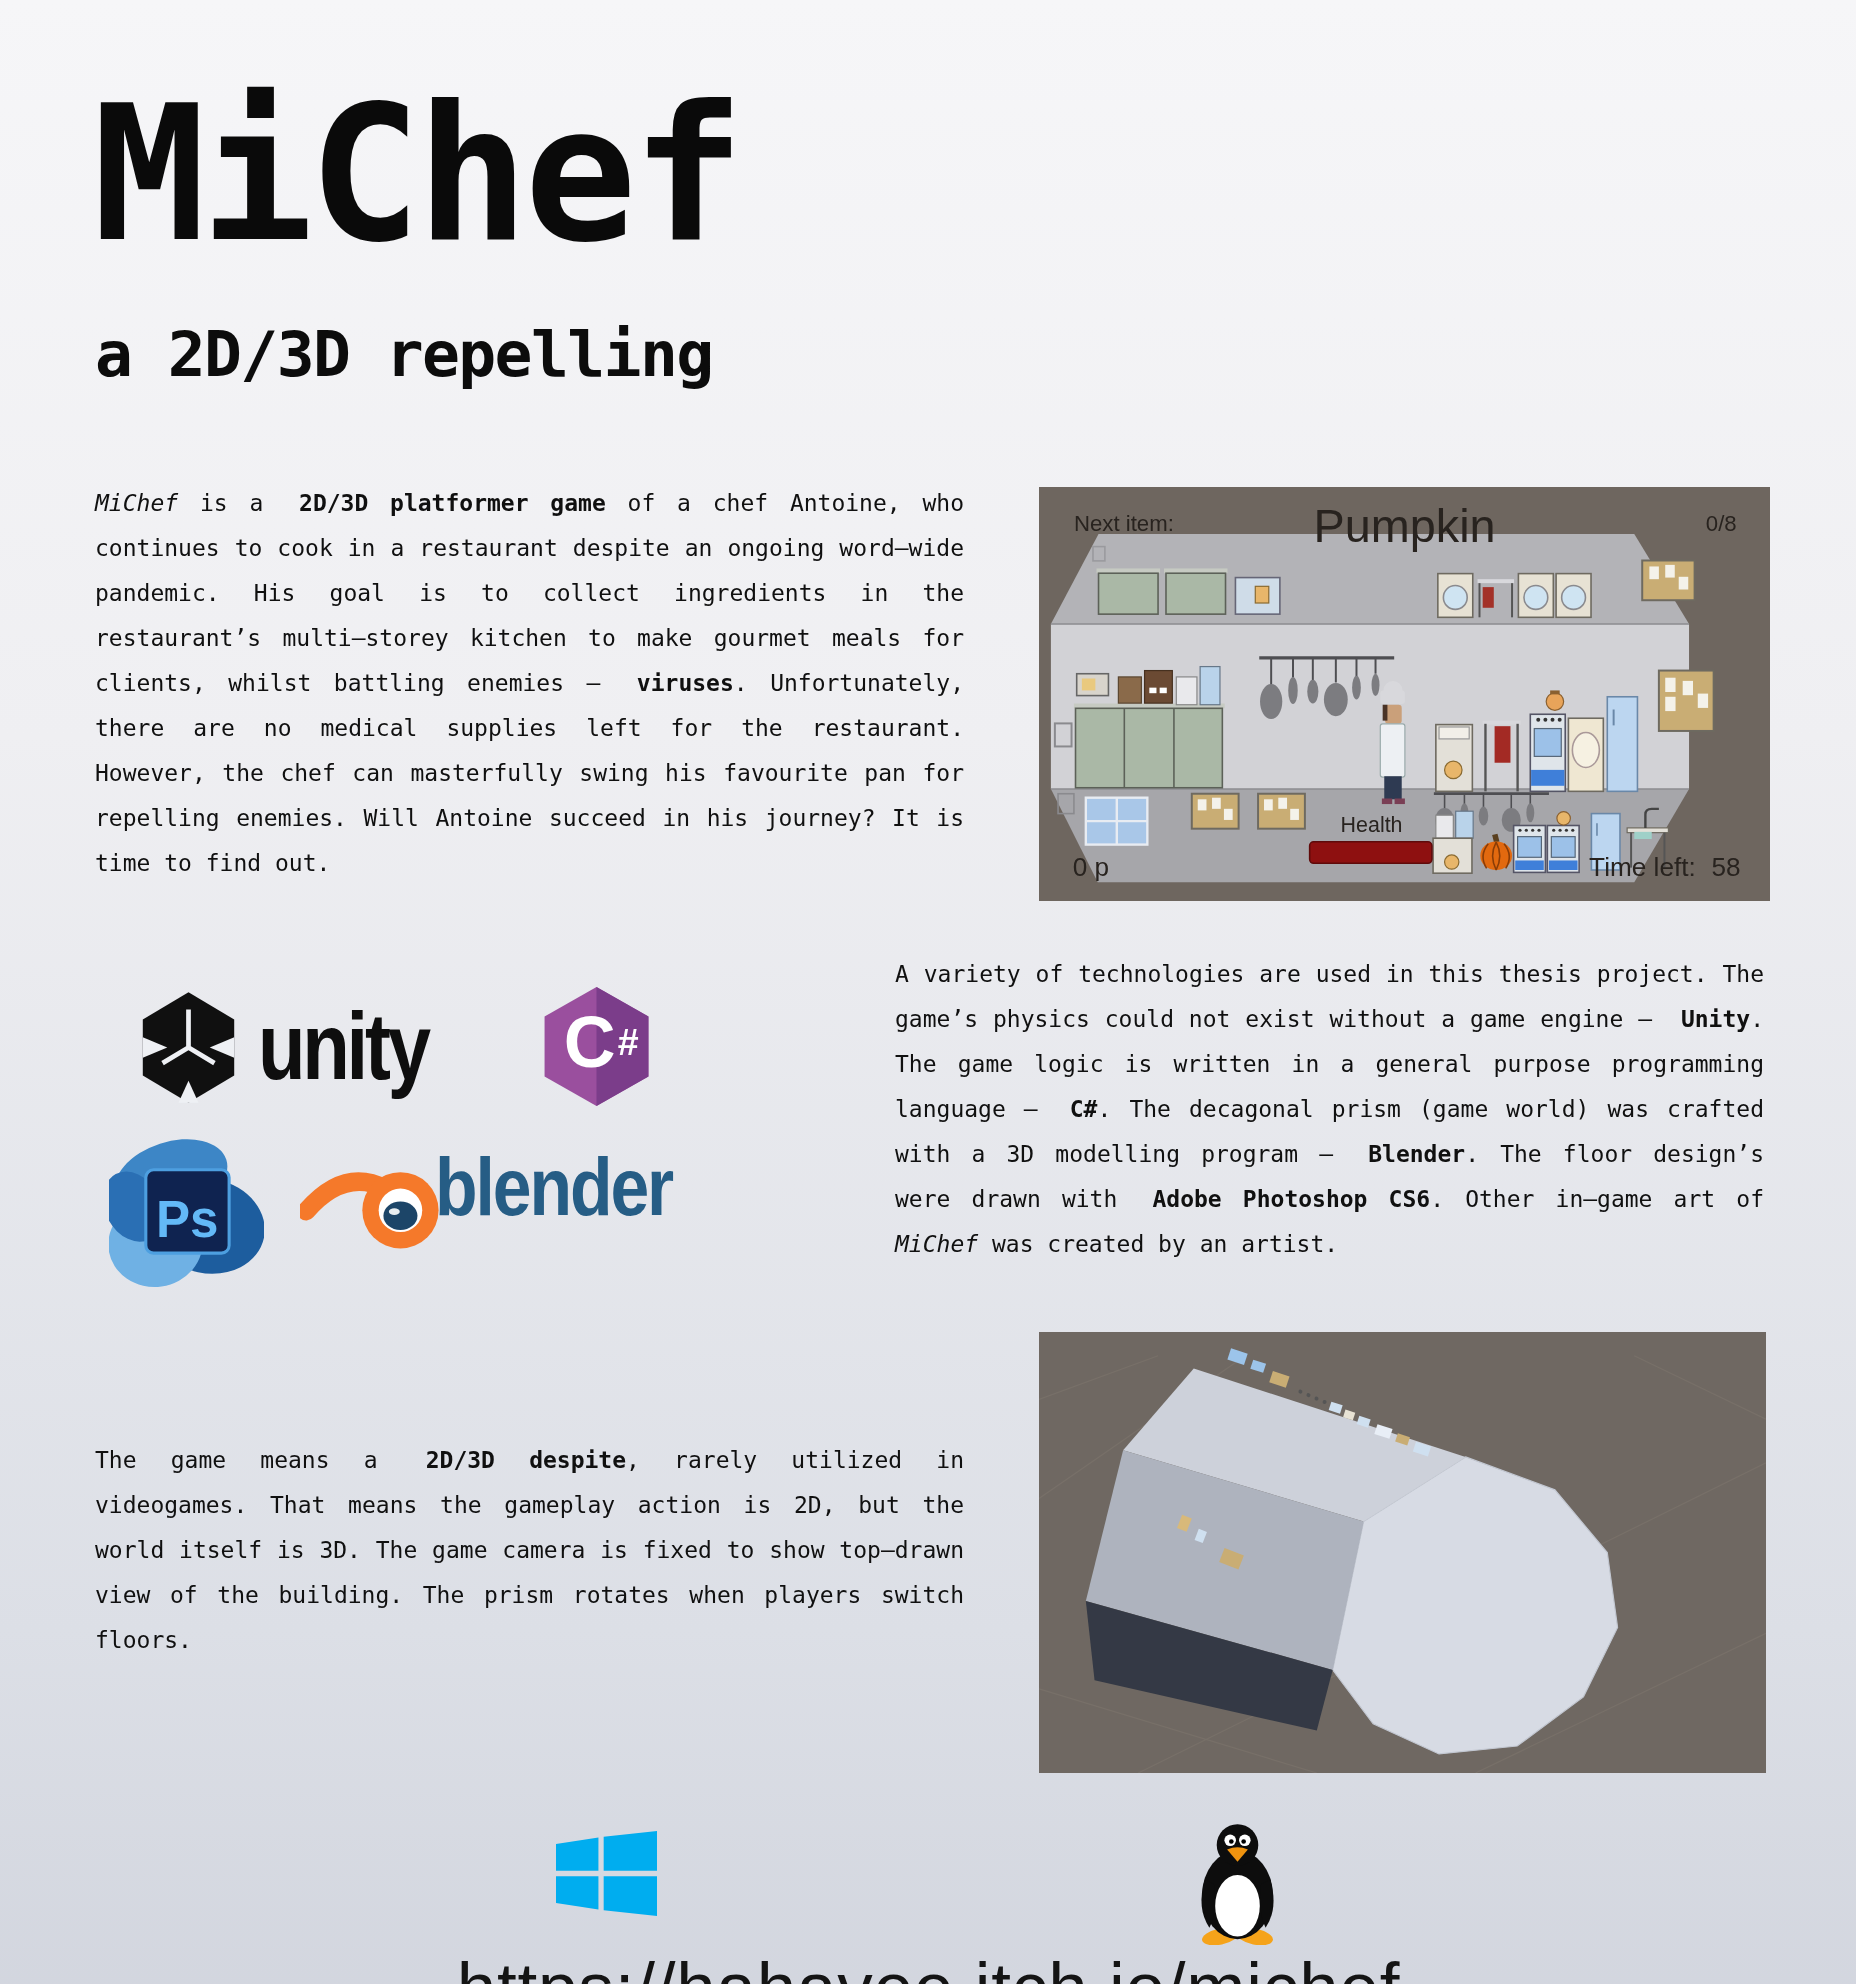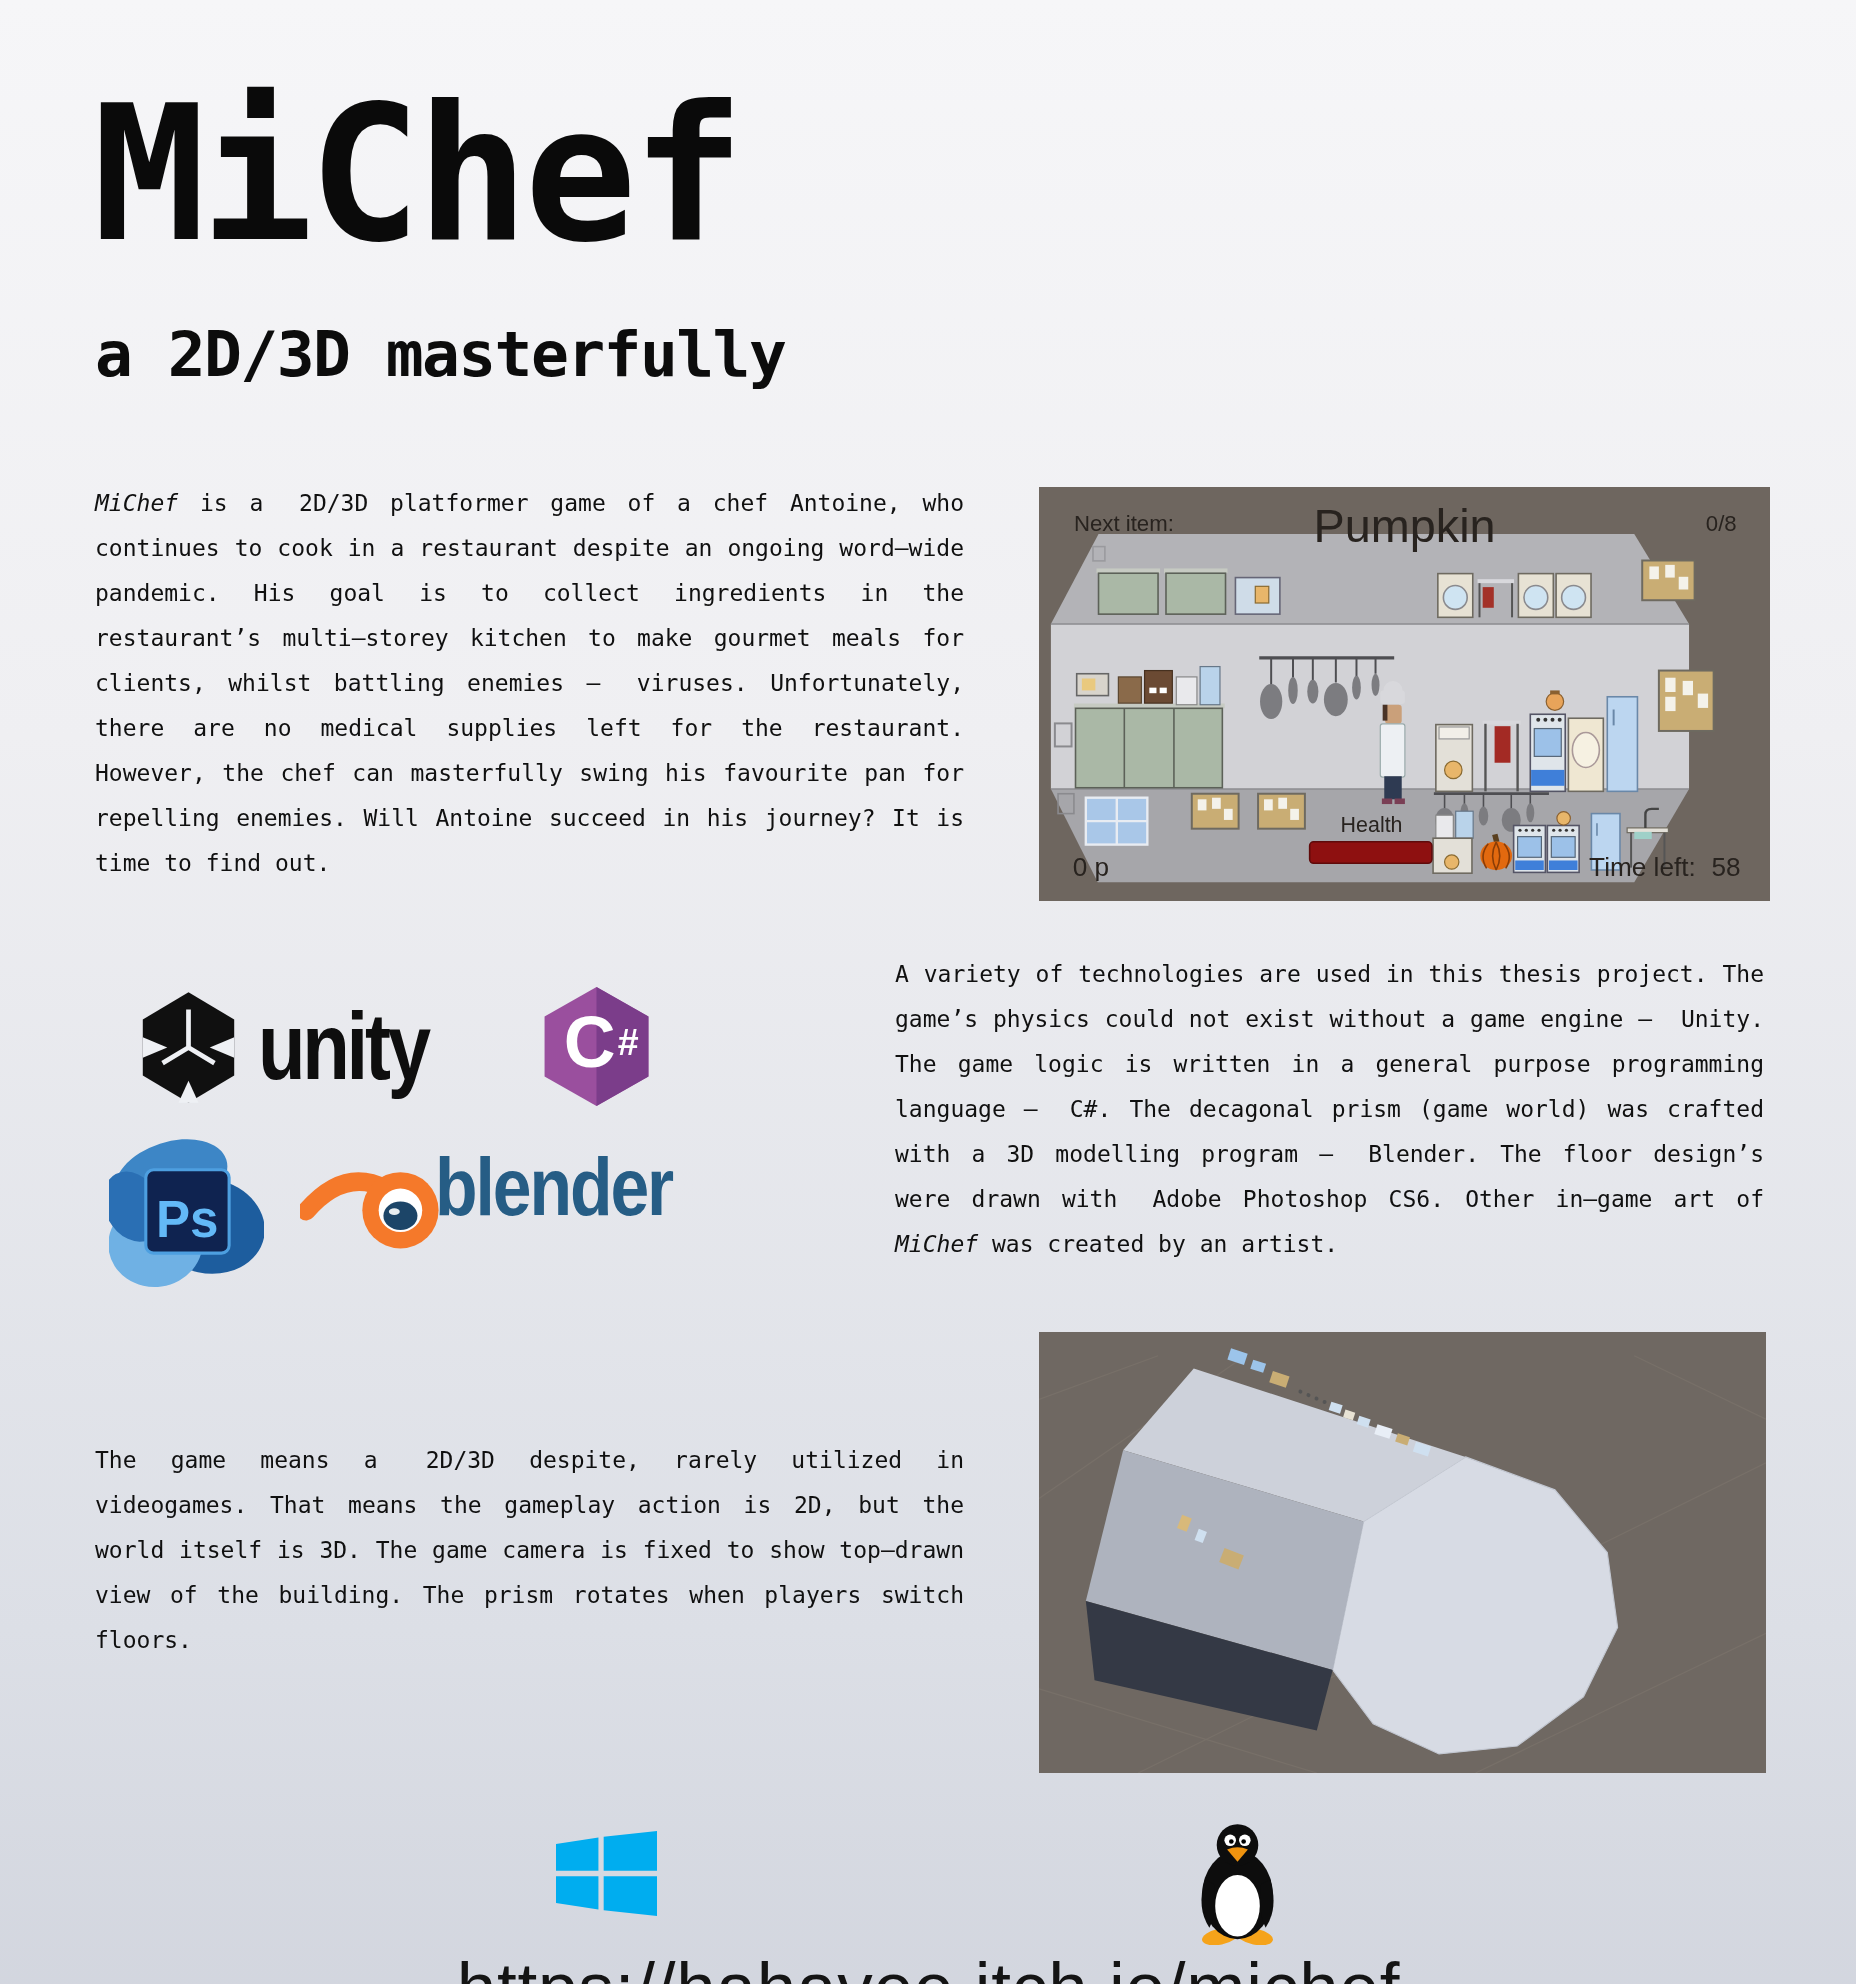--- a/index.html
+++ b/index.html
@@ -7,21 +7,21 @@
     position:relative;width:1857px;height:2629px;overflow:hidden;
     background:linear-gradient(180deg,#f6f6f8 0%,#efeff2 28%,#dcdfe6 62%,#c2c6d2 100%);
     font-family:"DejaVu Sans Mono",monospace;color:#0c0c0c;
   }
   .abs{position:absolute;}
   .px{font-family:"DejaVu Sans Mono",monospace;}
   .sans{font-family:"Liberation Sans",sans-serif;}
   .title{left:93px;top:81px;font-size:187px;line-height:1;font-weight:bold;letter-spacing:-4.8px;color:#0a0a0a;}
   .subtitle{left:95px;top:318px;font-size:63px;font-weight:bold;letter-spacing:-1.6px;}
   .para{width:869px;font-size:23px;line-height:45px;text-align:justify;color:#101010;}
-  .para .b{font-weight:normal;margin-left:14px;}
+  .para .b{font-weight:bold;margin-left:14px;}
   .para .i{font-style:italic;}
   .intro{left:95px;top:481px;}
   .tech{left:895px;top:952px;}
   .mech{left:95px;top:1438px;}
   .shot{left:1039px;top:487px;width:731px;height:414px;}
   .prism{left:1039px;top:1332px;width:727px;height:441px;}
   .unity-icon{left:127px;top:990px;}
   .unity-word{left:258px;top:992px;font-size:95px;font-weight:bold;letter-spacing:-4px;color:#0e0e0e;display:inline-block;transform:scaleX(.82);transform-origin:left top;}
   .csharp-icon{left:534px;top:985px;}
   .ps-icon{left:109px;top:1133px;}
@@ -32,21 +32,21 @@
   .tux{left:1191px;top:1818px;}
   .url{left:0;top:1947px;width:1857px;text-align:center;font-size:71px;color:#141414;letter-spacing:0.8px;font-weight:normal;}
   svg text{font-family:"Liberation Sans",sans-serif;}
 </style>
 </head>
 <body>
 
 <div class="poster">
 
   <div class="abs title px">MiChef</div>
-  <div class="abs subtitle px">a 2D/3D masterfully</div>
+  <div class="abs subtitle px">a 2D/3D repelling</div>
 
   <div class="abs para intro px"><span class="i">MiChef</span><span> is a </span><span class="b">2D/3D platformer game</span><span> of a chef Antoine, who continues to cook in a restaurant despite an ongoing word–wide pandemic. His goal is to collect ingredients in the restaurant’s multi–storey kitchen to make gourmet meals for clients, whilst battling enemies – </span><span class="b">viruses</span><span>. Unfortunately, there are no medical supplies left for the restaurant. However, the chef can masterfully swing his favourite pan for repelling enemies. Will Antoine succeed in his journey? It is time to find out.</span></div>
 
   <svg class="abs shot" viewBox="0 0 1842 1042" preserveAspectRatio="none">
     <rect x="0" y="0" width="1842" height="1042" fill="#6e665f"></rect>
 
     <g>
       <polygon points="150,118 1500,118 1638,345 30,345" fill="#b3b3b7"></polygon>
       <rect x="30" y="345" width="1608" height="415" fill="#d2d2d6"></rect>
       <polygon points="30,760 1638,760 1500,995 148,995" fill="#a6a6aa"></polygon>

